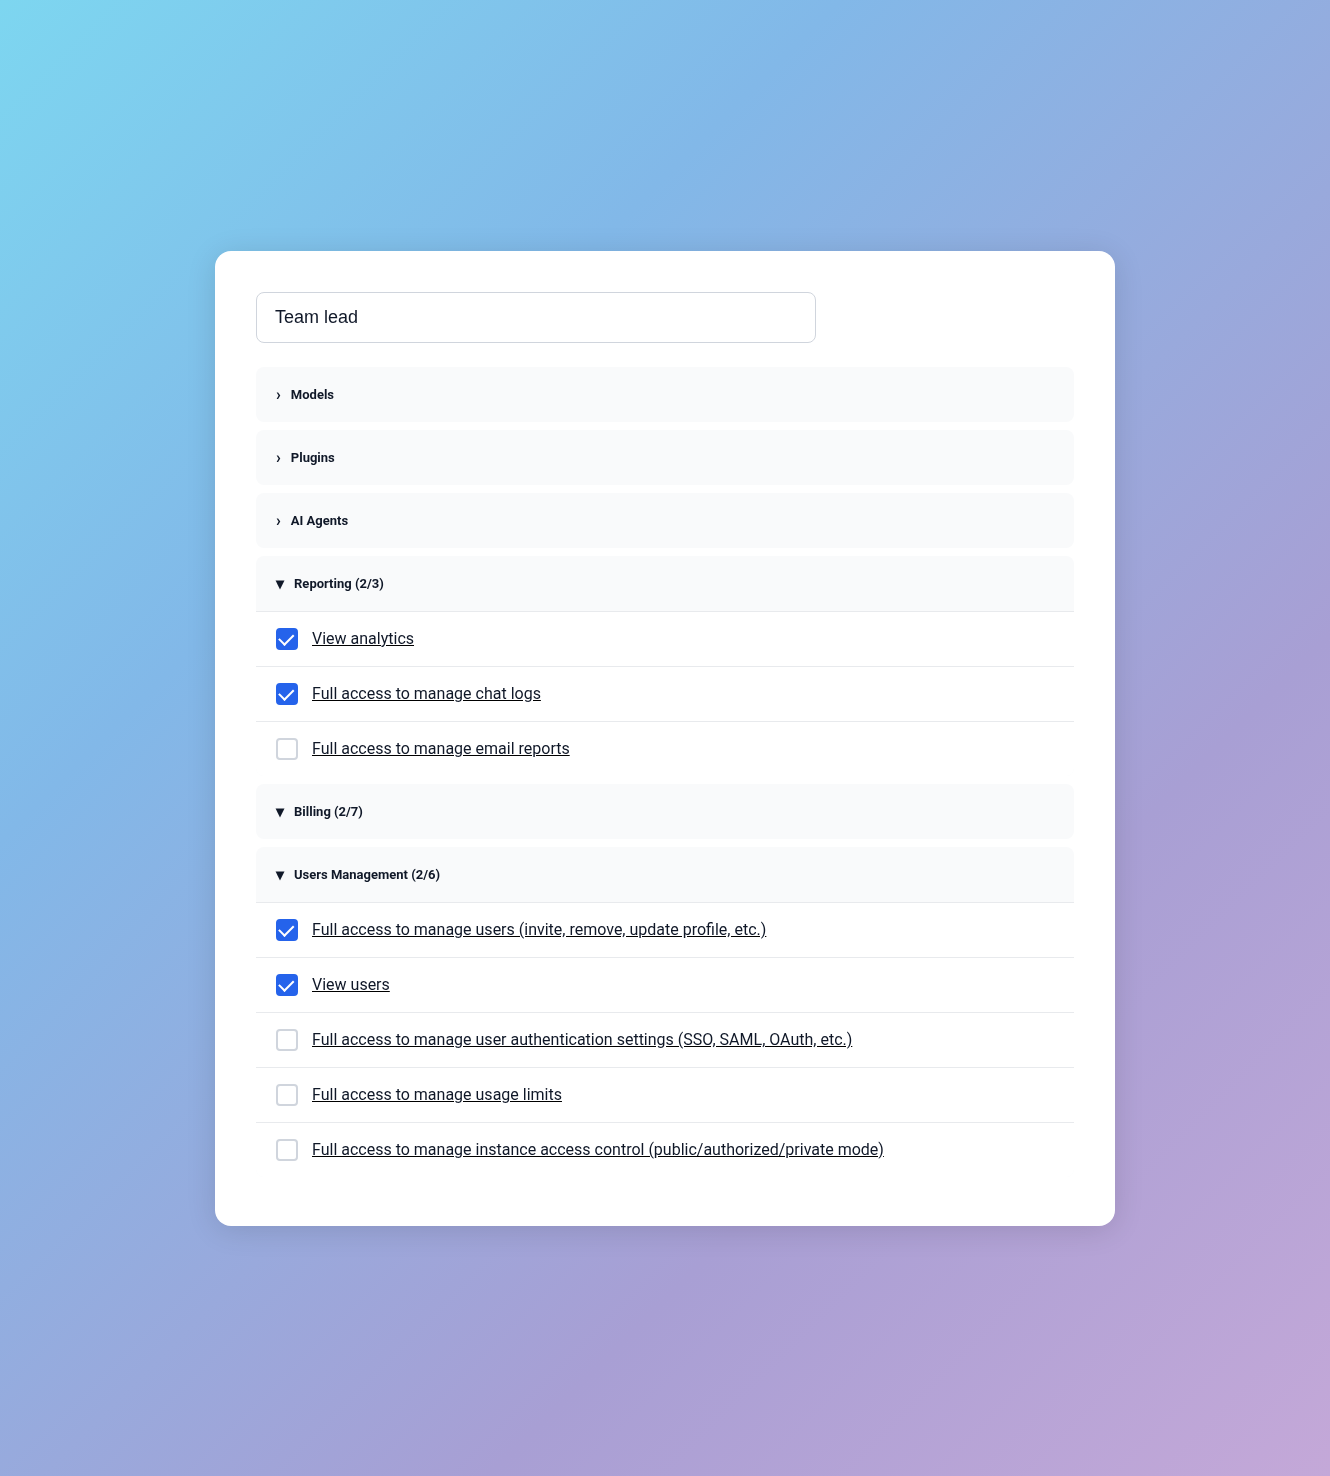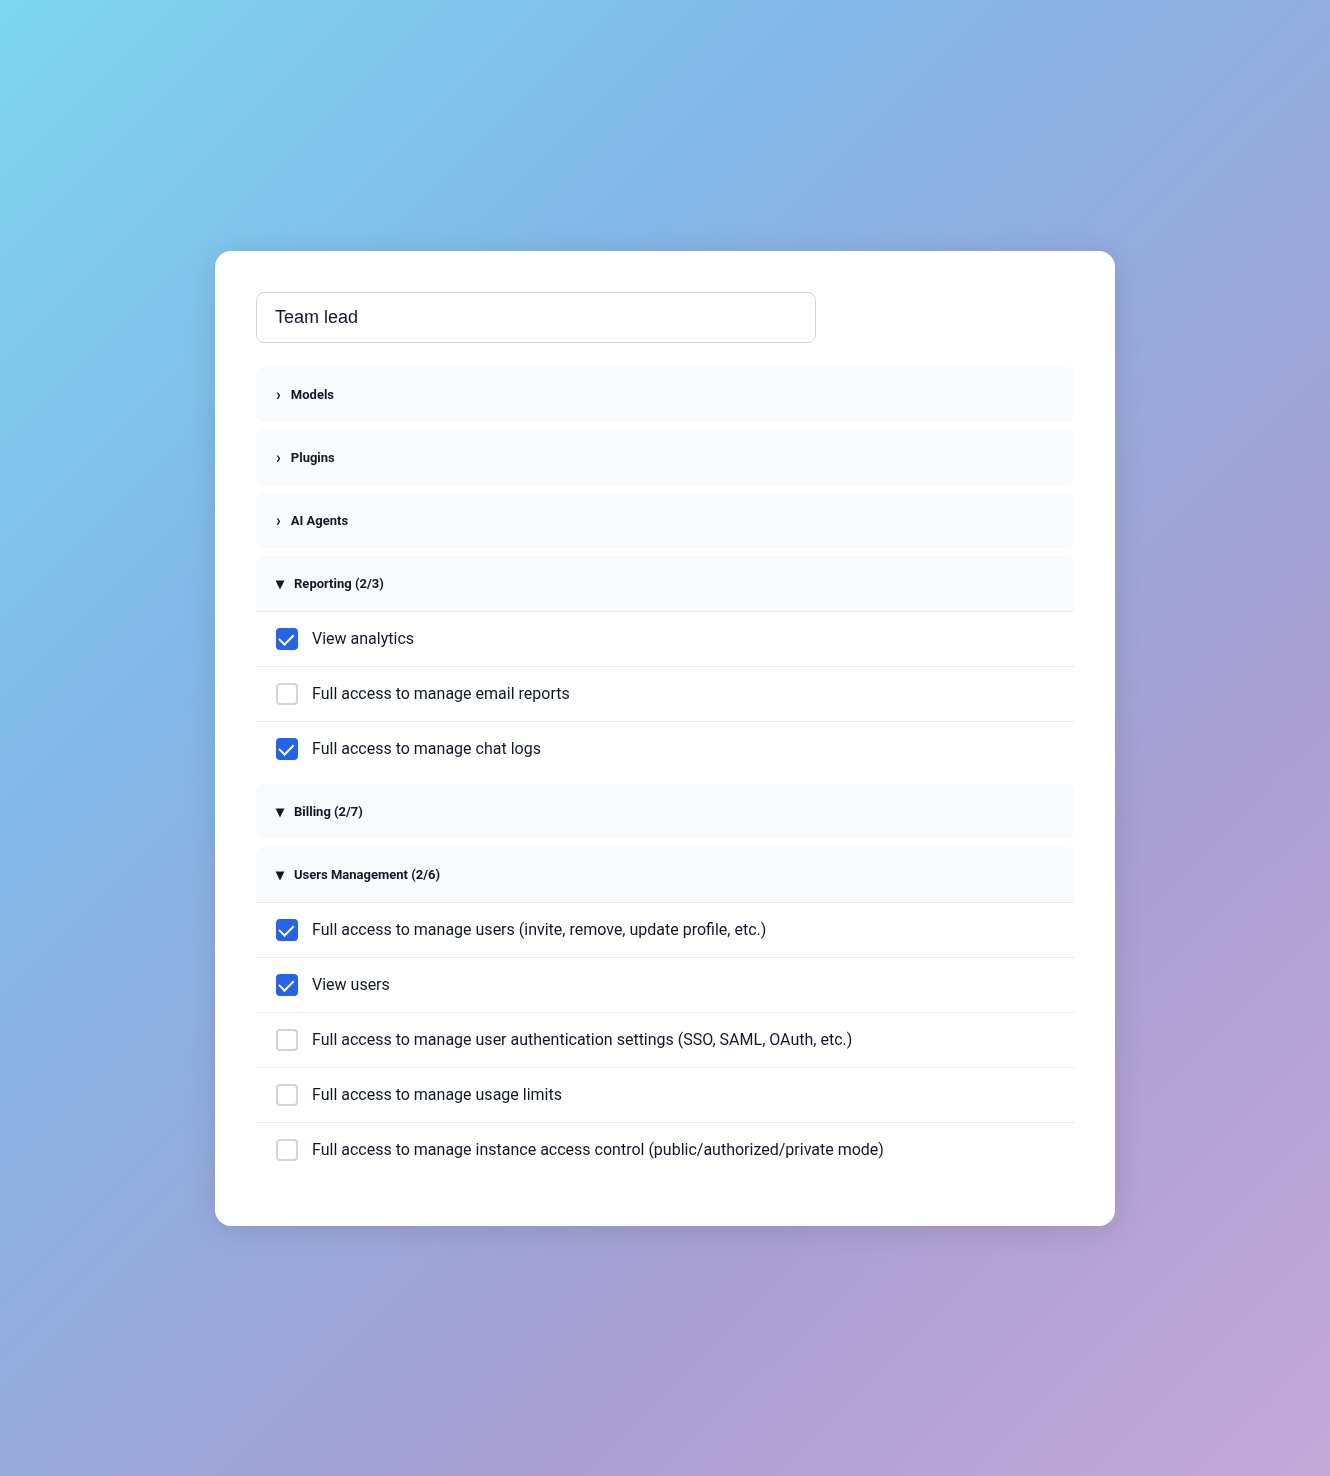--- a/index.html
+++ b/index.html
@@ -69,20 +69,21 @@
 
     .section-items {
       background: #ffffff;
     }
 
     .permission-item {
       display: flex;
       align-items: center;
       padding: 16px 20px;
       border-top: 1px solid #e8eaed;
+      text-decoration: underline;
     }
 
     .permission-item:first-child {
       border-top: 1px solid #e8eaed;
     }
 
     .checkbox-wrapper {
       width: 22px;
       height: 22px;
       margin-right: 14px;
@@ -156,29 +157,29 @@
         </div>
         <div class="section-items">
           <div class="permission-item">
             <div class="checkbox-wrapper">
               <div class="checkbox-checked"></div>
             </div>
             <span class="permission-label">View analytics</span>
           </div>
           <div class="permission-item">
             <div class="checkbox-wrapper">
+              <div class="checkbox-checked"></div>
+            </div>
+            <span class="permission-label">Full access to manage chat logs</span>
+          </div>
+          <div class="permission-item">
+            <div class="checkbox-wrapper">
               <div class="checkbox-unchecked"></div>
             </div>
             <span class="permission-label">Full access to manage email reports</span>
-          </div>
-          <div class="permission-item">
-            <div class="checkbox-wrapper">
-              <div class="checkbox-checked"></div>
-            </div>
-            <span class="permission-label">Full access to manage chat logs</span>
           </div>
         </div>
       </div>
       <div class="section">
         <div class="section-header">
           <span class="chevron">▾</span>
           <span class="section-title">Billing  (2/7)</span>
         </div>
       </div>
       <div class="section">

